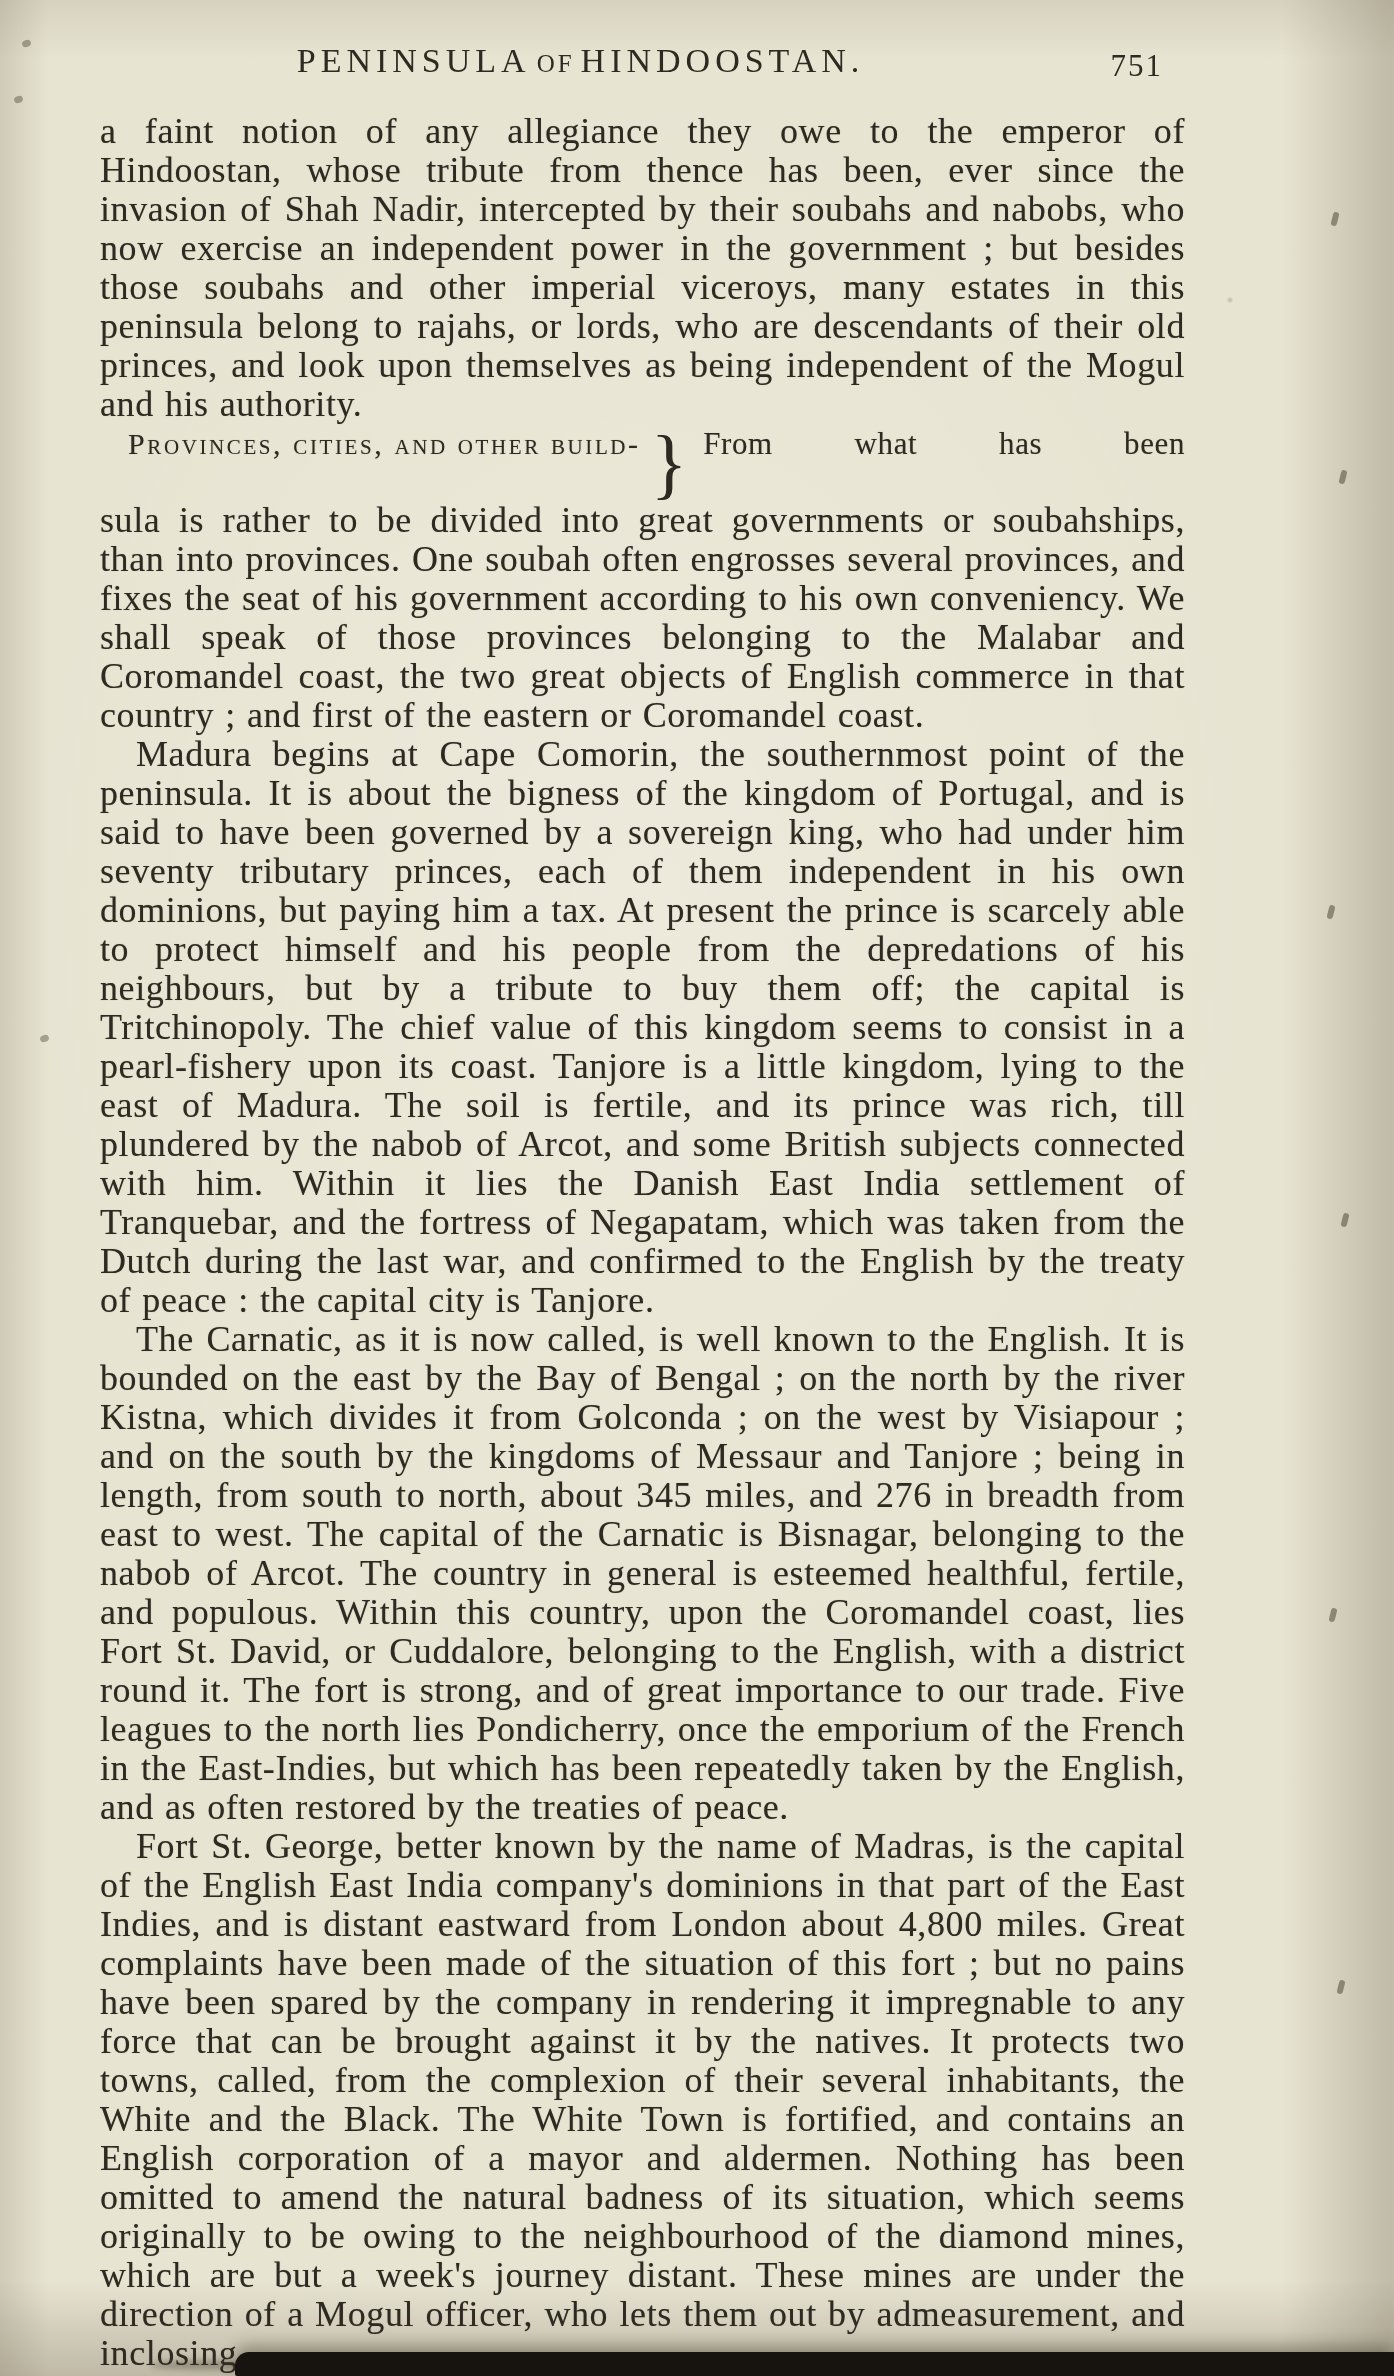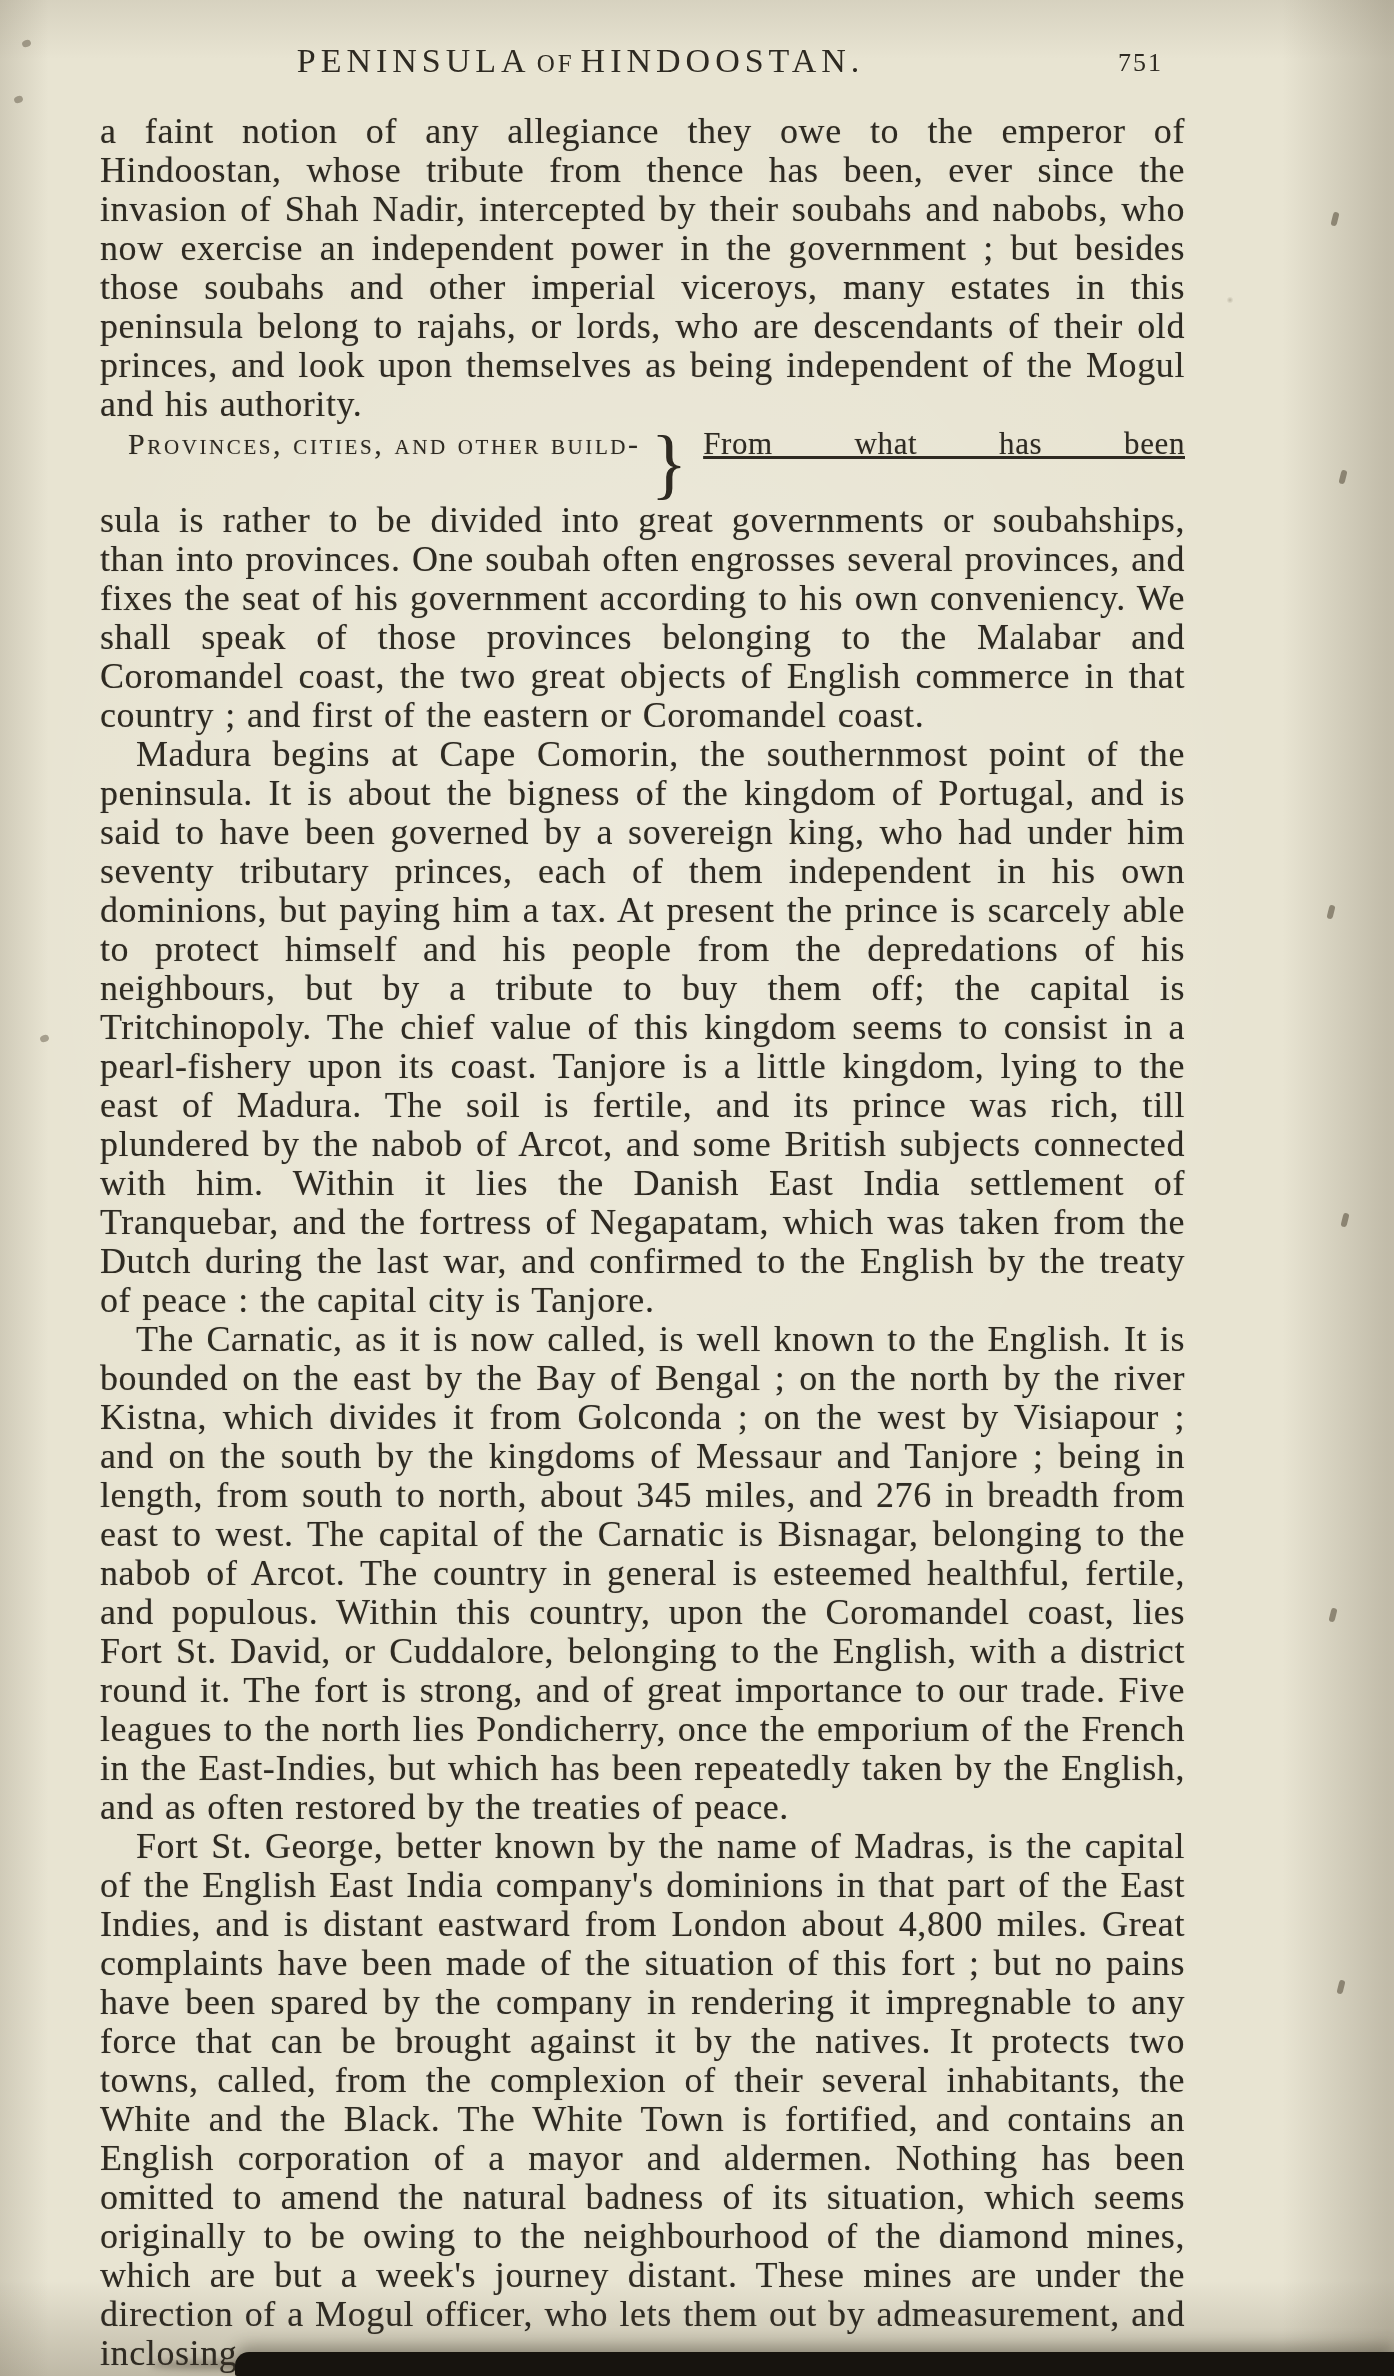--- a/index.html
+++ b/index.html
@@ -37,21 +37,21 @@
     white-space: nowrap;
   }
   .title .of {
     font-size: 25px;
     letter-spacing: 3px;
     padding: 0 6px;
   }
   .page-num {
     position: absolute;
     right: 22px; top: 6px;
-    font-size: 26px;
+    font-size: 31px;
     letter-spacing: 2px;
   }
   .text-col {
     position: absolute;
     top: 112px; left: 100px; width: 1085px;
   }
   .para {
     margin: 0;
     font-size: 36px;
     line-height: 39px;
@@ -78,21 +78,21 @@
   .sc1 { margin-left: 28px; }
   .sc2 { margin-left: 76px; }
   .brace {
     flex: 0 0 auto;
     font-size: 76px;
     line-height: 76px;
     margin: 1px 16px 0 10px;
     transform: scaleY(1.02);
     color: var(--ink);
   }
-  .intro { flex: 1 1 auto; text-decoration: underline; }
+  .intro { flex: 1 1 auto; }
   .intro-line {
     font-size: 31px;
     line-height: 39px;
     letter-spacing: 0.6px;
     word-spacing: 1.5px;
     text-align: justify;
     text-align-last: justify;
     text-shadow: 0 0 1px rgba(40,36,28,0.30);
   }
   .bottom-band {

